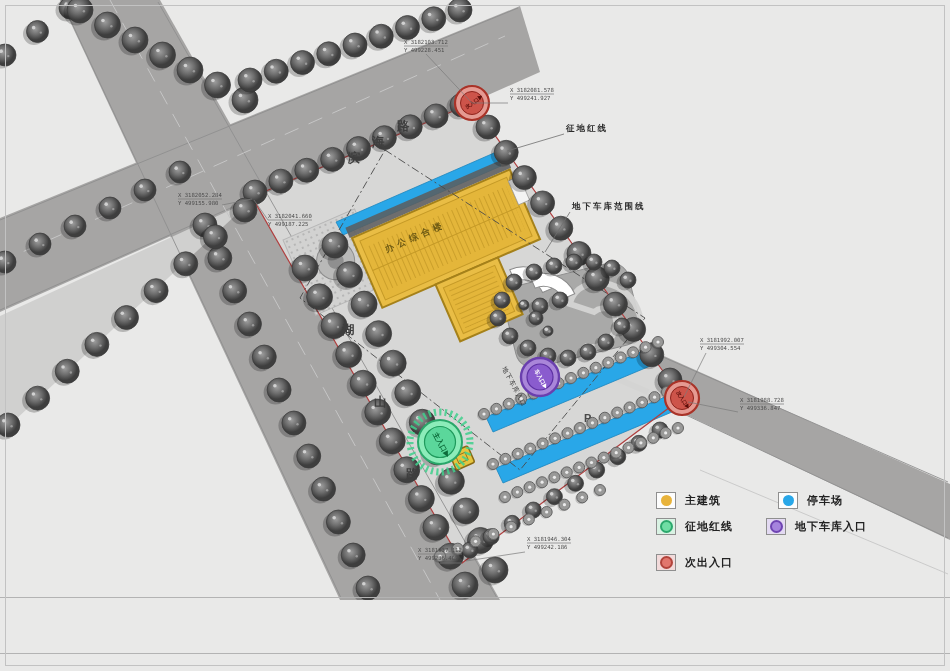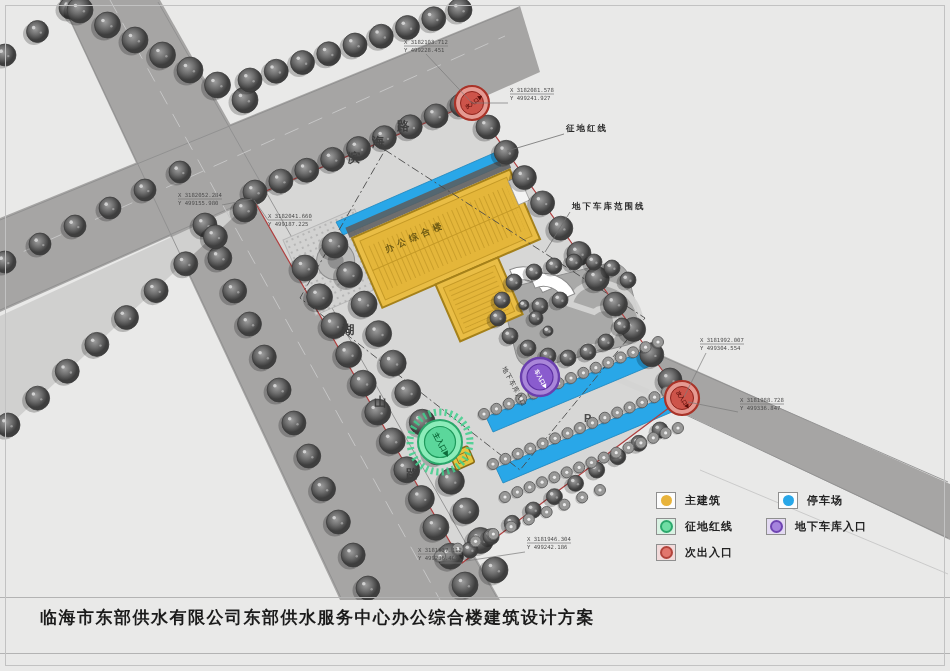--- a/index.html
+++ b/index.html
@@ -1245,27 +1245,26 @@
           <span class="ring" style="border-color:#2ba86c;background:#6fdda4"></span>
         </span>
     <span class="lg-label">征地红线</span>
   </div>
   <div class="lg-item" style="left:118px;top:28px">
     <span class="sw tint-p">
           <span class="ring" style="border-color:#6f44b2;background:#a583dd"></span>
         </span>
     <span class="lg-label">地下车库入口</span>
   </div>
-  <div class="lg-item" style="left:8px;top:54px">
+  <div class="lg-item" style="left:8px;top:64px">
     <span class="sw tint-r">
           <span class="ring" style="border-color:#b2443c;background:#e2766d"></span>
         </span>
     <span class="lg-label">次出入口</span>
   </div>
 </div>
 
 
 <div class="hrule" style="top:597px"></div>
-<div class="titlebar">临海市东部供水有限公司东部供水服务中心办公综合楼建筑设计方案</div>
 <div class="hrule" style="top:653px"></div>
 <div class="frame"></div>
 
 </div>
 
 </body></html>

